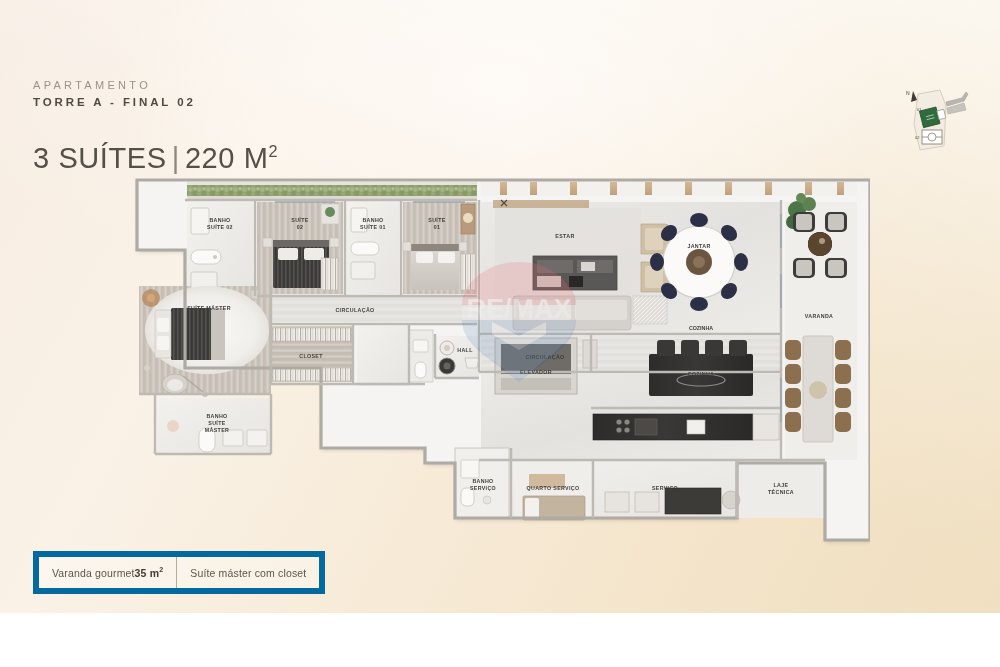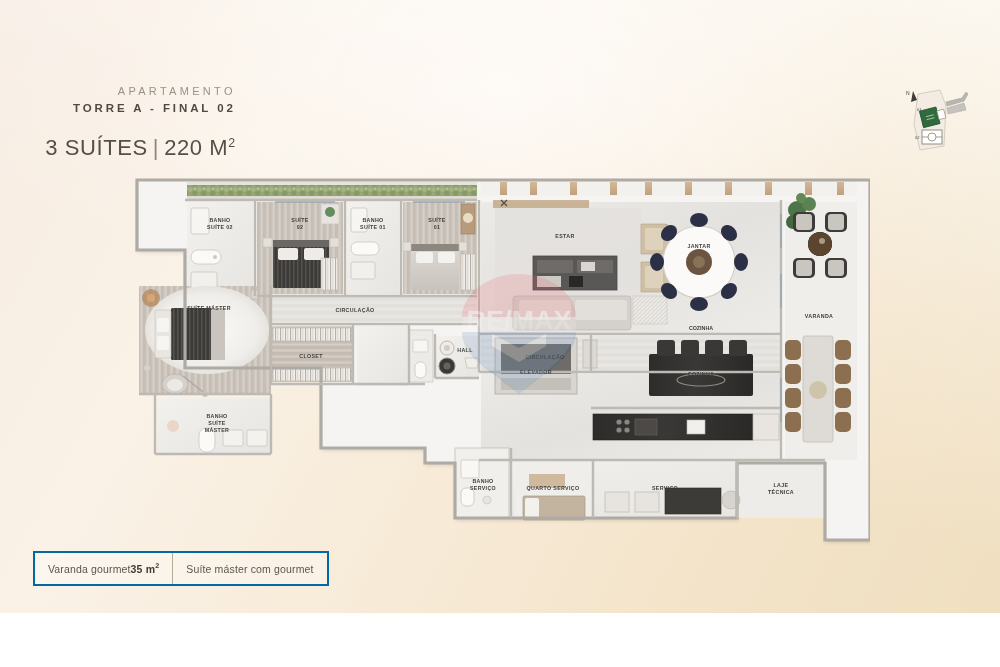--- a/index.html
+++ b/index.html
@@ -21,56 +21,56 @@
   }
   .bg-sheen{
     position:absolute;left:0;top:0;width:1000px;height:613px;
     background:linear-gradient(200deg, rgba(255,255,255,.72) 0%, rgba(255,255,255,.30) 30%, rgba(255,255,255,0) 58%);
   }
   .bg-bottom{
     position:absolute;left:0;top:613px;width:1000px;height:54px;background:#ffffff;
   }
 
   
-  .hdr{position:absolute;left:33px;top:84px;text-align:right;}
+  .hdr{position:absolute;left:33px;top:78px;}
   .hdr .eyebrow{
     font-size:11px;letter-spacing:3.3px;color:#9c9284;font-weight:400;
     line-height:15px;
   }
   .hdr .tower{
     font-size:11.5px;letter-spacing:2.9px;color:#4f4a42;font-weight:bold;
-    line-height:17px;margin-top:1px;margin-left:40px;
+    line-height:17px;margin-top:1px;
   }
   .hdr .big{
-    margin-top:10px;font-size:22px;letter-spacing:.6px;color:#545049;
+    margin-top:24px;font-size:29px;letter-spacing:.6px;color:#545049;
     font-weight:400;line-height:33px;white-space:nowrap;
   }
   .hdr .big .sep{color:#8e887e;padding:0 5px;font-weight:300;}
   .hdr .big sup{font-size:.56em;vertical-align:super;}
 
   
   .pills{position:absolute;left:33px;top:551px;display:flex;
-    border:2px solid #0369a1;background:rgba(255,255,255,.30);height:31px;}
+    border:6px solid #0369a1;background:rgba(255,255,255,.30);height:31px;}
   .pill{
     display:flex;align-items:center;padding:0 13px;font-size:10.5px;color:#5a554c;
     border-right:1px solid #b3ac96;white-space:nowrap;letter-spacing:.15px;
   }
   .pill:last-child{border-right:none;}
   .pill b{font-weight:bold;color:#3f3b35;text-align:right;}
   .pill sup{font-size:.68em;vertical-align:super;}
 
   
   .keymap{position:absolute;left:900px;top:84px;width:70px;height:72px;}
 
   
   .plan{position:absolute;left:125px;top:178px;width:745px;height:368px;}
   .plan svg{display:block;}
 
   
-  .wm{position:absolute;left:452px;top:270px;width:135px;height:128px;
+  .wm{position:absolute;left:452px;top:258px;width:135px;height:128px;
       opacity:.30;pointer-events:none;text-align:center;}
 </style>
 </head>
 <body>
 
 <div id="page">
 
   <div class="bg-panel"></div>
   <div class="bg-sheen"></div>
   <div class="bg-bottom"></div>
@@ -83,21 +83,21 @@
     </div>
   </div>
 
   <div class="pills">
     <div class="pill">
       <span>Varanda gourmet </span>
         <b>35 m</b>
         <b><sup>2</sup></b>
     </div>
     <div class="pill">
-      <span>Suíte máster com gourmet</span>
+      <span>Suíte máster com closet</span>
     </div>
   </div>
 
   <div class="keymap">
     <svg width="70" height="72" viewBox="0 0 70 72">
 
       <path d="M18 10 L40 6 L46 22 L44 62 L20 66 L14 40 Z" fill="#f3ece2" stroke="#d6cdbe" stroke-width="1"></path>
 
       <g>
         <path d="M11 18 L13 7 L17 16 Z" fill="#3f3b35"></path>

